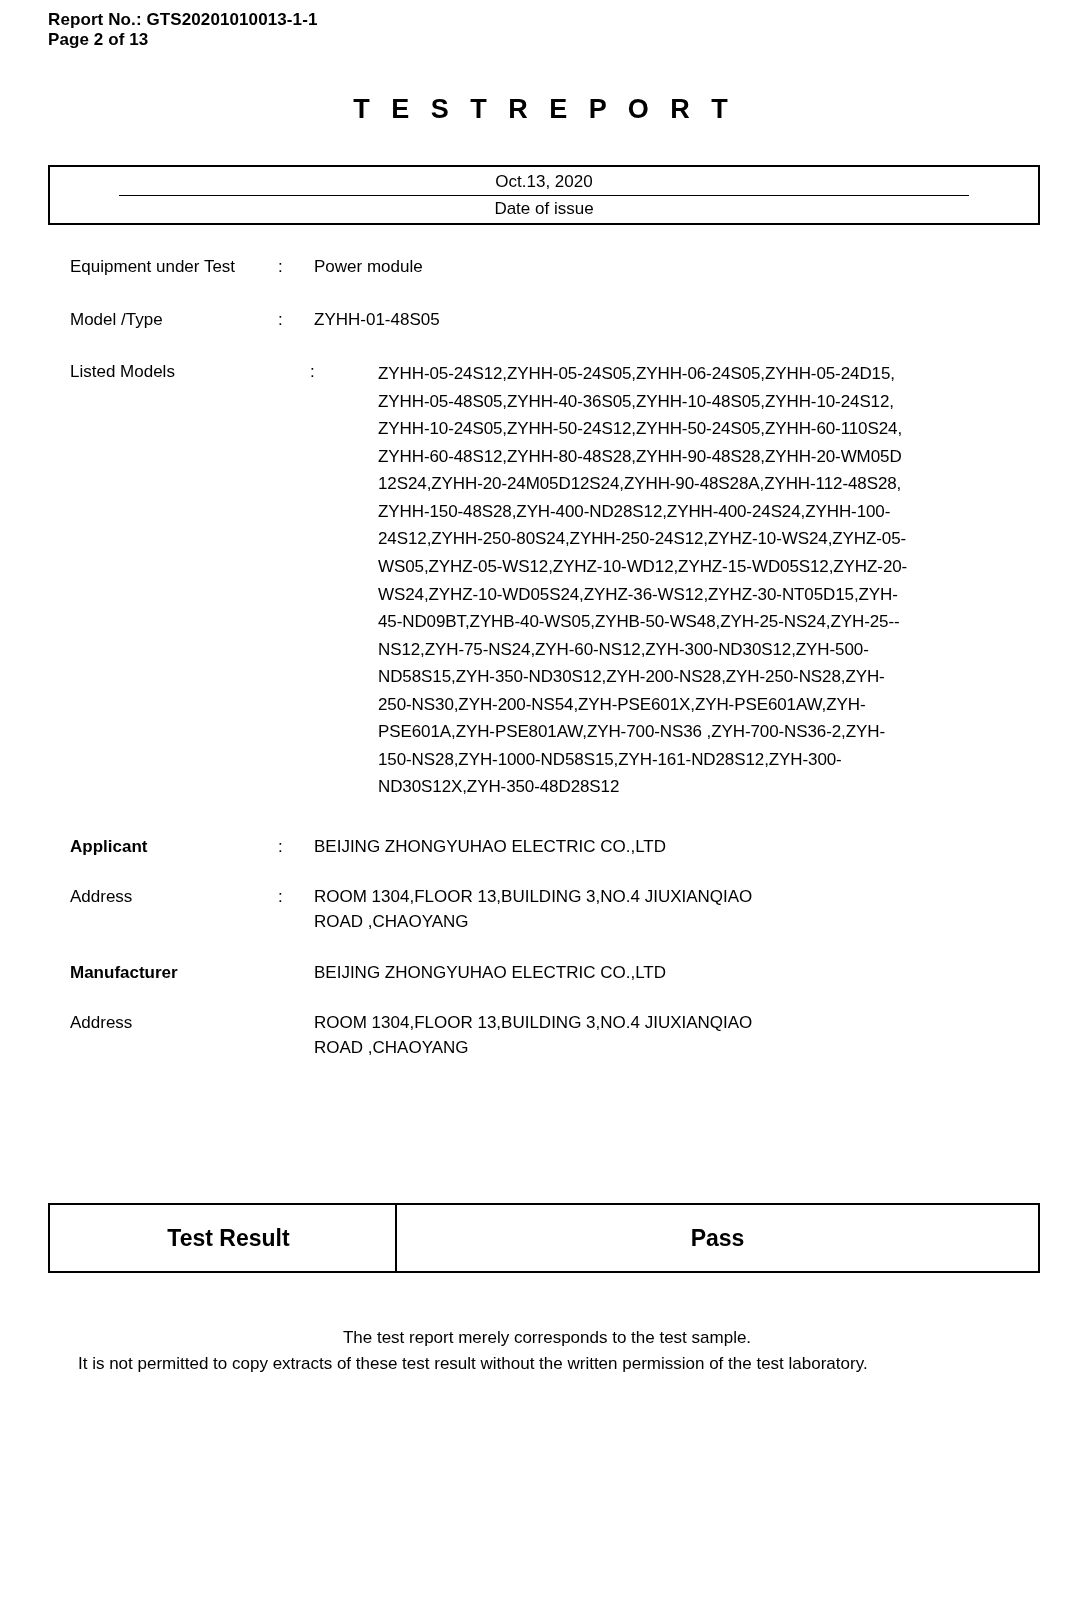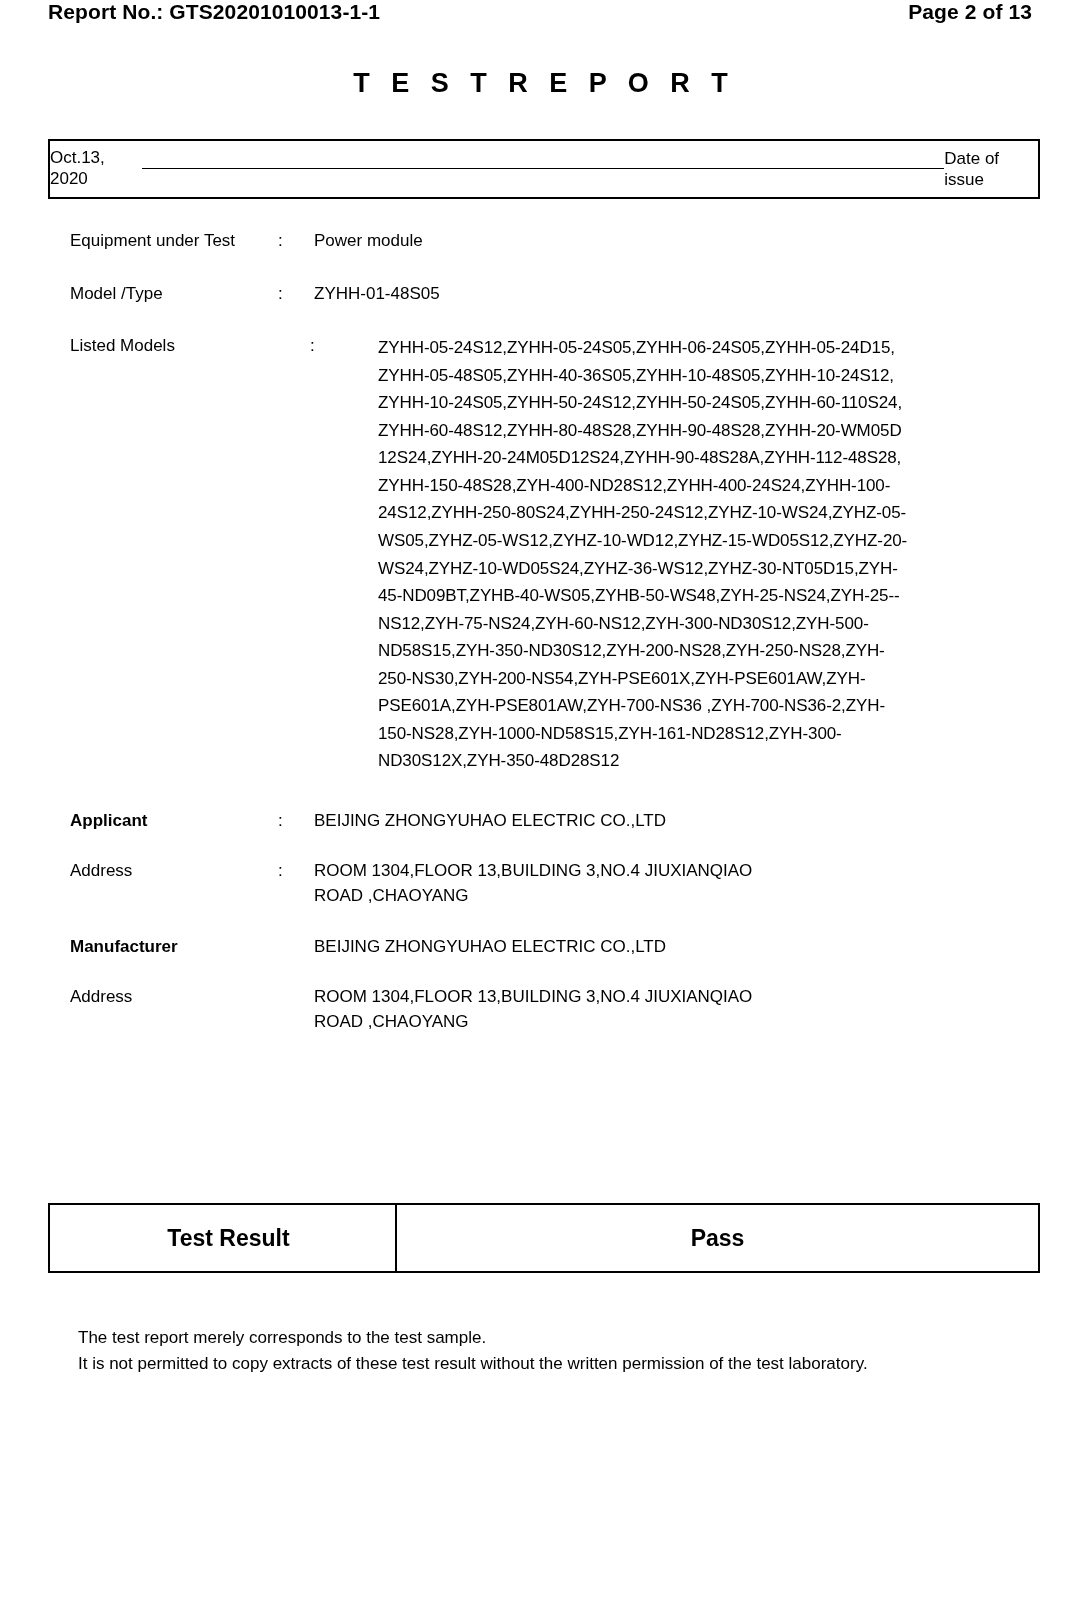--- a/index.html
+++ b/index.html
@@ -21,24 +21,25 @@
     height: 1608px;
     box-sizing: border-box;
     padding: 0 48px;
   }
 
   
   .page-header {
     display: flex;
     justify-content: space-between;
     align-items: baseline;
-    padding-top: 0;
-    font-size: 21px;
+    padding-top: 10px;
+    font-size: 17px;
     font-weight: bold;
     letter-spacing: 0.1px;
+    flex-direction: column;
   }
   .page-header .report-no { margin-left: 0px; }
   .page-header .page-num { margin-right: 8px; }
 
   .doc-title {
     text-align: center;
     font-size: 27px;
     font-weight: bold;
     letter-spacing: 7px;
     margin-top: 44px;
@@ -67,21 +68,21 @@
   }
   .report-box .left .value {
     font-size: 17px;
     font-weight: bold;
     margin-left: 44px;
     white-space: nowrap;
   }
   .report-box .right {
     flex: 1 1 auto;
     display: flex;
-    flex-direction: row;
+    flex-direction: column;
     justify-content: center;
     align-items: center;
     padding: 3px 0;
     box-sizing: border-box;
   }
   .report-box .right .date {
     font-size: 17px;
     line-height: 1.25;
     padding-bottom: 2px;
   }
@@ -166,21 +167,21 @@
 
   
   .notes {
     position: absolute;
     left: 78px;
     right: 72px;
     top: 1325px;
     font-size: 17px;
     line-height: 1.55;
   }
-  .notes p { margin: 0; }
+  .notes p { margin: 0; text-align: center; }
   .notes .justify {
     text-align: justify;
     text-align-last: left;
   }
 </style>
 </head>
 <body>
 
 <div class="page">
 

